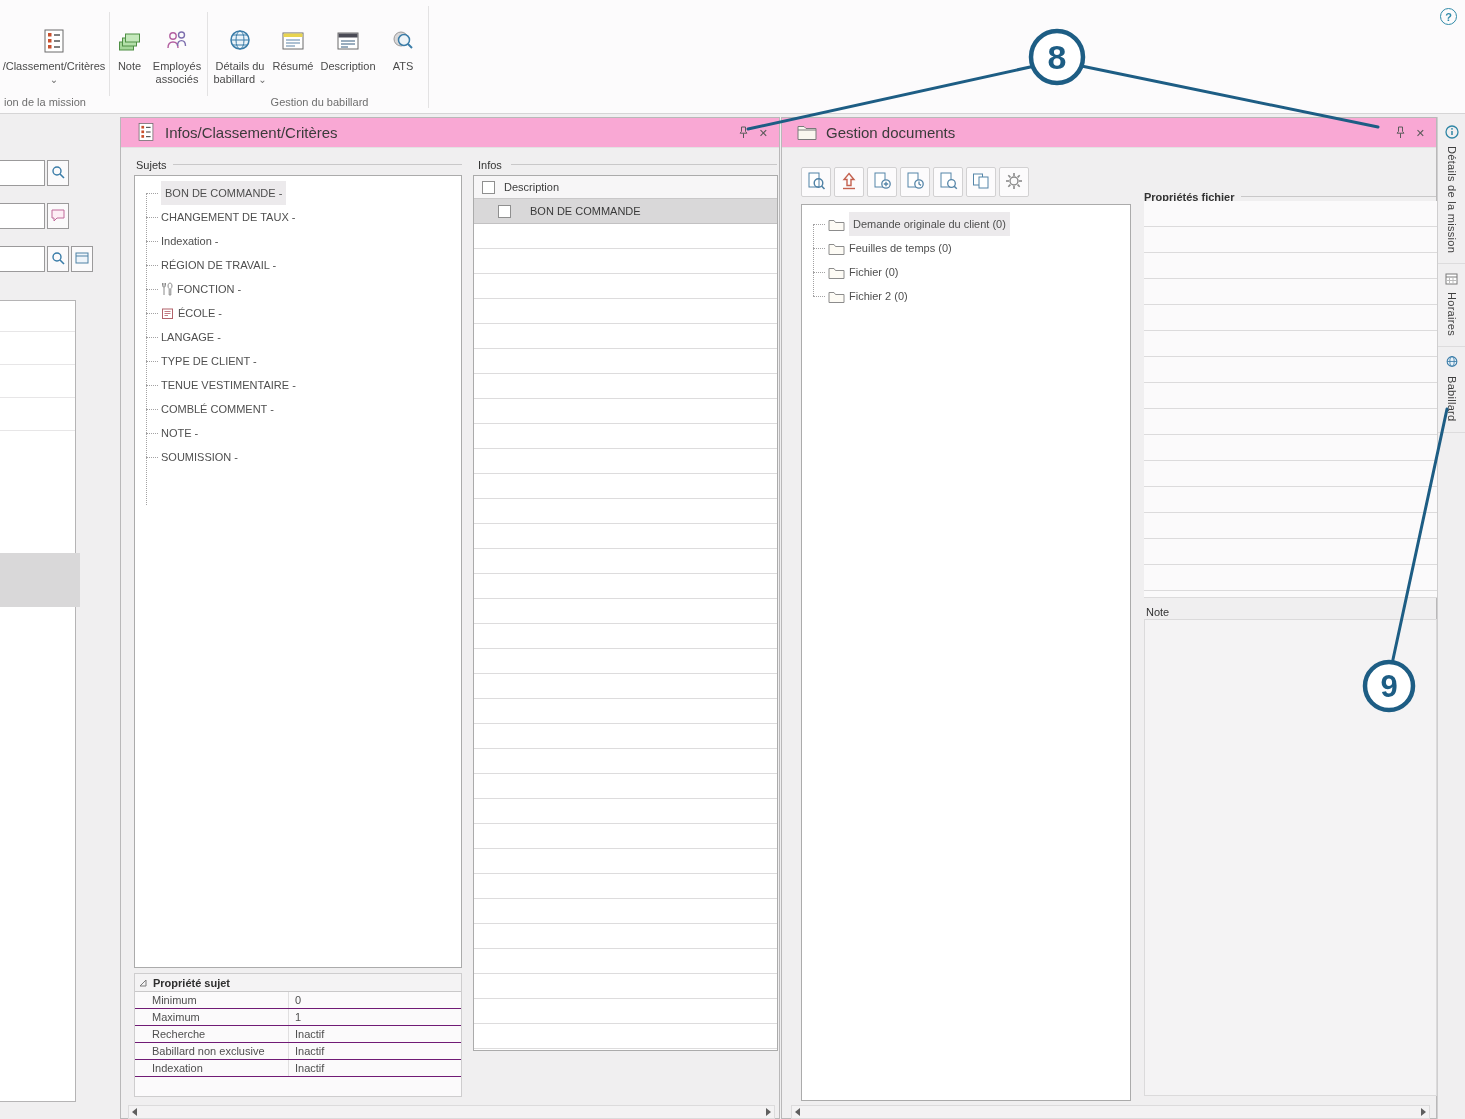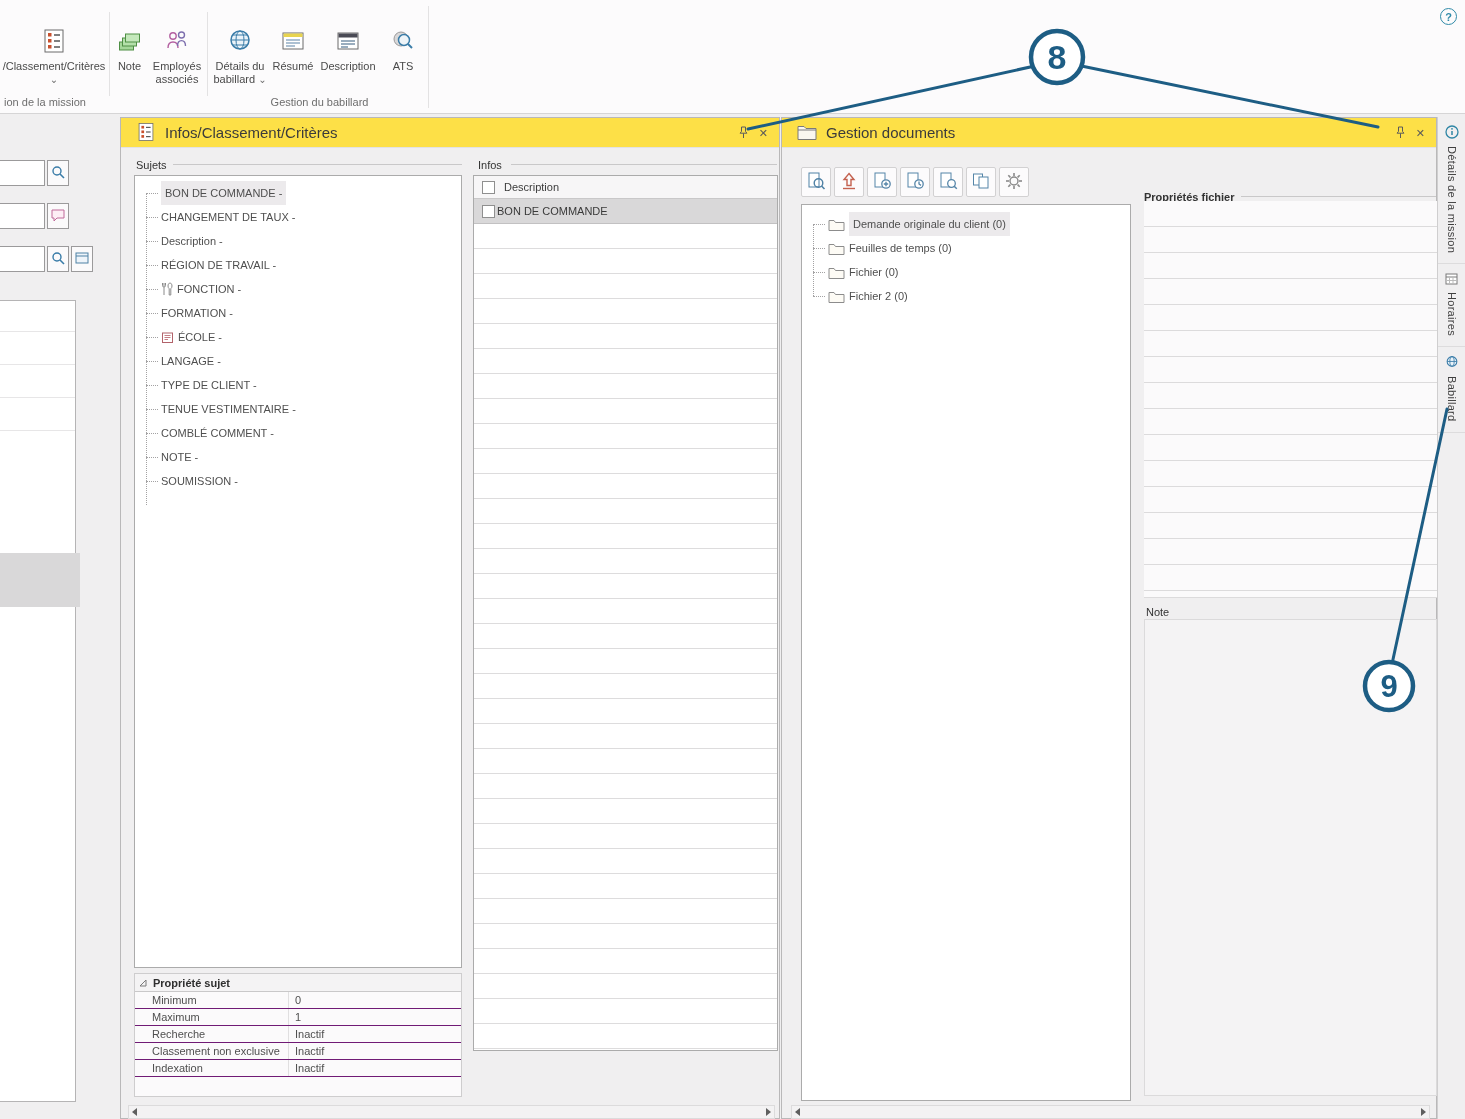--- a/index.html
+++ b/index.html
@@ -9,41 +9,41 @@
 
   
   .ribbon{position:absolute;left:0;top:0;width:1465px;height:114px;background:#fcfbfc;border-bottom:1px solid #d6d5d6}
   .rb-btn{position:absolute;top:28px;height:78px;display:flex;flex-direction:column;align-items:center;gap:3px;text-align:center;color:#4a4a4a;line-height:1.2;cursor:default}
   .rb-sep{position:absolute;top:12px;height:84px;width:1px;background:#e3e2e3}
   .rb-group-label{position:absolute;top:96px;height:14px;color:#6e6e6e;text-align:center;white-space:nowrap;overflow:hidden}
   .chev{color:#6e6e6e;font-size:10px;line-height:8px}
 
   
   .panel{position:absolute;top:117px;height:1002px;background:#f0eff0;border:1px solid #b9b8b9}
-  .ptitle{position:absolute;left:0;top:0;right:0;height:30px;background:#fde047;border-bottom:1px solid #e3e2e3;display:flex;align-items:center;padding-left:15px;gap:9px}
+  .ptitle{position:absolute;left:0;top:0;right:0;height:30px;background:#f9a8d4;border-bottom:1px solid #e3e2e3;display:flex;align-items:center;padding-left:15px;gap:9px}
   .ptitle-text{font-size:15px;color:#3b3b3b}
   .ptools{position:absolute;right:11px;top:0;height:30px;display:flex;align-items:center;gap:10px}
   .xglyph{font-size:11px;color:#5a5a5a;cursor:default}
 
   .glabel{position:absolute;color:#333}
   .glabel.bold{font-weight:bold}
   .gline{position:absolute;height:1px;background:#c9c8c9}
   .whitebox{position:absolute;background:#fff;border:1px solid #ababab}
 
   
   .tree{position:relative;padding-top:5px;height:100%;overflow:hidden}
   .tree-vline{position:absolute;left:11px;border-left:1px dotted #a3a2a3}
   .trow{height:24px;display:flex;align-items:center;position:relative;padding-left:26px;color:#4f4f4f;cursor:default}
   .trow::before{content:"";position:absolute;left:11px;top:12px;width:12px;border-top:1px dotted #a3a2a3}
   .trow .ticon{margin-right:4px;display:inline-flex}
   .hl{background:#eceaec;padding:6px 4px}
 
   
   .cg-header{height:23px;display:flex;align-items:center;gap:9px;padding-left:8px;background:#f7f6f7;border-bottom:1px solid #c9c8c9;color:#3c3c3c}
-  .cg-selrow{height:25px;display:flex;align-items:center;gap:2px;padding-left:8px;background:#d9d8d9;border-bottom:1px solid #c2c1c2;color:#3a3a3a}
+  .cg-selrow{height:25px;display:flex;align-items:center;gap:19px;padding-left:24px;background:#d9d8d9;border-bottom:1px solid #c2c1c2;color:#3a3a3a}
   .checkbox{width:13px;height:13px;background:#fff;border:1px solid #8f8f8f;flex:0 0 auto}
   .cg-empty{position:absolute;left:0;right:0;bottom:0;background:repeating-linear-gradient(to bottom,#fff 0 24px,#dddcdd 24px 25px)}
 
   
   .props{position:absolute;background:#fbfafb;border:1px solid #cecdce}
   .props-header{height:18px;display:flex;align-items:center;gap:6px;padding-left:4px;background:#f4f3f4;border-bottom:1px solid #c9c8c9;font-weight:bold;color:#2f2f2f}
   .props-row{height:17px;display:flex;border-bottom:1px solid #701a75;color:#4f4f4f}
   .p-name{width:154px;padding-left:17px;border-right:1px solid #e0dfe0;display:flex;align-items:center}
   .p-val{padding-left:6px;display:flex;align-items:center}
 
@@ -255,37 +255,34 @@
     <div class="whitebox" style="left:13px;top:57px;width:328px;height:793px">
       <div class="tree">
         <div class="tree-vline" style="top:17px;height:312px"></div>
         <div class="trow">
             <span class="hl">BON DE COMMANDE -</span>
           </div>
         <div class="trow">
             <span>CHANGEMENT DE TAUX -</span>
           </div>
         <div class="trow">
-            <span>Description -</span>
+            <span>Indexation -</span>
           </div>
         <div class="trow">
             <span>RÉGION DE TRAVAIL -</span>
           </div>
         <div class="trow">
           <span class="ticon">
               <svg width="12" height="14" viewBox="0 0 12 14">
                 <path d="M3 1v4M1.5 1v2.6c0 .9.7 1.6 1.5 1.6S4.5 4.5 4.5 3.6V1M3 5.5V13" stroke="#8a8a8a" fill="none"></path>
                 <path d="M9 1c-1.1 0-2 1.3-2 3 0 1.2.5 2.2 1.2 2.7V13h1.6V6.7C10.5 6.2 11 5.2 11 4c0-1.7-.9-3-2-3z" fill="none" stroke="#8a8a8a"></path>
               </svg>
             </span>
           <span>FONCTION -</span>
         </div>
-        <div class="trow">
-            <span>FORMATION -</span>
-          </div>
         <div class="trow">
           <span class="ticon">
               <svg width="13" height="13" viewBox="0 0 13 13">
                 <rect x="1.5" y="2" width="10" height="9.5" fill="#fff" stroke="#b2626a"></rect>
                 <line x1="3.5" y1="4.5" x2="9.5" y2="4.5" stroke="#c47d84"></line>
                 <line x1="3.5" y1="6.5" x2="9.5" y2="6.5" stroke="#c47d84"></line>
                 <line x1="3.5" y1="8.5" x2="7" y2="8.5" stroke="#c47d84"></line>
               </svg>
             </span>
           <span>ÉCOLE -</span>
@@ -324,21 +321,21 @@
         </div>
       <div class="props-row">
           <span class="p-name">Maximum</span>
           <span class="p-val">1</span>
         </div>
       <div class="props-row">
           <span class="p-name">Recherche</span>
           <span class="p-val">Inactif</span>
         </div>
       <div class="props-row">
-          <span class="p-name">Classement non exclusive</span>
+          <span class="p-name">Babillard non exclusive</span>
           <span class="p-val">Inactif</span>
         </div>
       <div class="props-row">
           <span class="p-name">Indexation</span>
           <span class="p-val">Inactif</span>
         </div>
     </div>
 
     <span class="glabel" style="left:357px;top:41px">Infos</span>
     <div class="gline" style="left:390px;top:46px;width:266px"></div>

